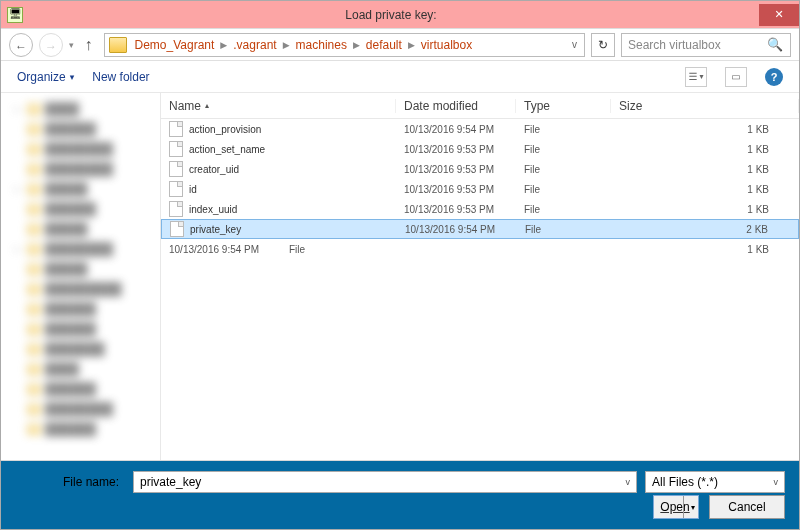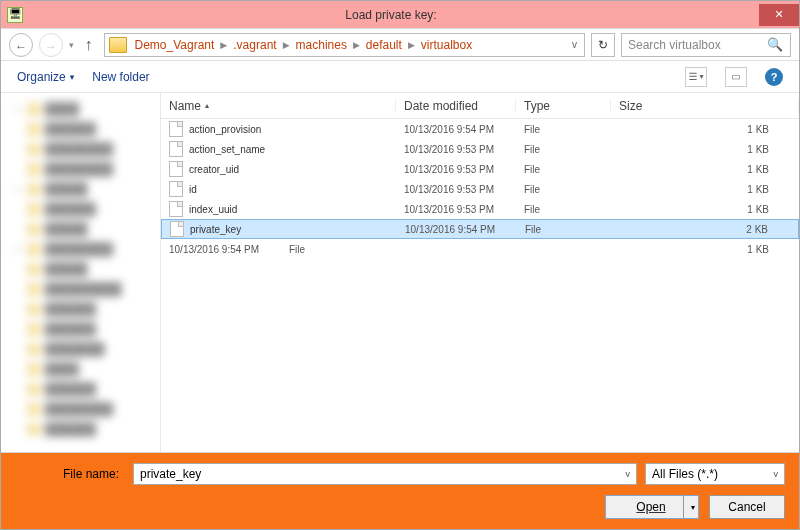--- a/index.html
+++ b/index.html
@@ -52,28 +52,28 @@
   .row { display: flex; height: 20px; align-items: center; font-size: 10px; color: #333; justify-content: space-between; }
   .row.selected { background: #cde8ff; border: 1px solid #7eb6e6; }
   .cell { padding: 0 8px; white-space: nowrap; overflow: hidden; text-overflow: ellipsis; }
   .cell.name { width: 235px; display: flex; align-items: center; gap: 6px; }
   .cell.date { width: 120px; color: #555; }
   .cell.type { width: 95px; color: #555; }
   .cell.size { flex: 1; text-align: right; padding-right: 30px; color: #555; }
   .file-glyph { width: 14px; height: 16px; background: #fff; border: 1px solid #bbb; position: relative; flex-shrink: 0; }
   .file-glyph::after { content: ""; position: absolute; top: 0; right: 0; width: 4px; height: 4px; background: #eee; border-left: 1px solid #bbb; border-bottom: 1px solid #bbb; }
 
-  .footer { border-top: 1px solid #d8d8d8; padding: 10px 14px; display: flex; flex-direction: column; gap: 8px; background: #f97316; }
+  .footer { border-top: 1px solid #d8d8d8; padding: 10px 14px; display: flex; flex-direction: column; background: #0369a1; }
   .footer .row1 { display: flex; align-items: center; gap: 8px; }
   .footer .lbl { font-size: 12px; width: 110px; text-align: right; padding-right: 6px; }
   .footer .fn { flex: 1; height: 22px; border: 1px solid #aaa; font-size: 12px; padding: 0 6px; display: flex; align-items: center; justify-content: space-between; background: #fff; }
   .footer .filter { width: 140px; height: 22px; border: 1px solid #aaa; font-size: 12px; padding: 0 6px; display: flex; align-items: center; justify-content: space-between; background: #fff; }
   .footer .row2 { display: flex; justify-content: flex-end; gap: 10px; padding-top: 2px; }
   .btn { height: 24px; border: 1px solid #999; background: #f0f0f0; font-size: 12px; display: inline-flex; align-items: center; justify-content: center; }
-  .btn.open { width: 94px; border: 1px solid #7aa7d6; position: relative; padding-right: 2px; }
+  .btn.open { width: 46px; border: 1px solid #7aa7d6; position: relative; padding-right: 2px; }
   .btn.open::after { content: ""; position: absolute; right: 0; top: 0; bottom: 0; width: 14px; border-left: 1px solid #999; }
   .btn.open .caret { position: absolute; right: 3px; font-size: 8px; }
   .btn.cancel { width: 76px; }
   .drop-caret { font-size: 9px; color: #555; }
 </style>
 </head>
 <body>
 
 <div class="window">
 

